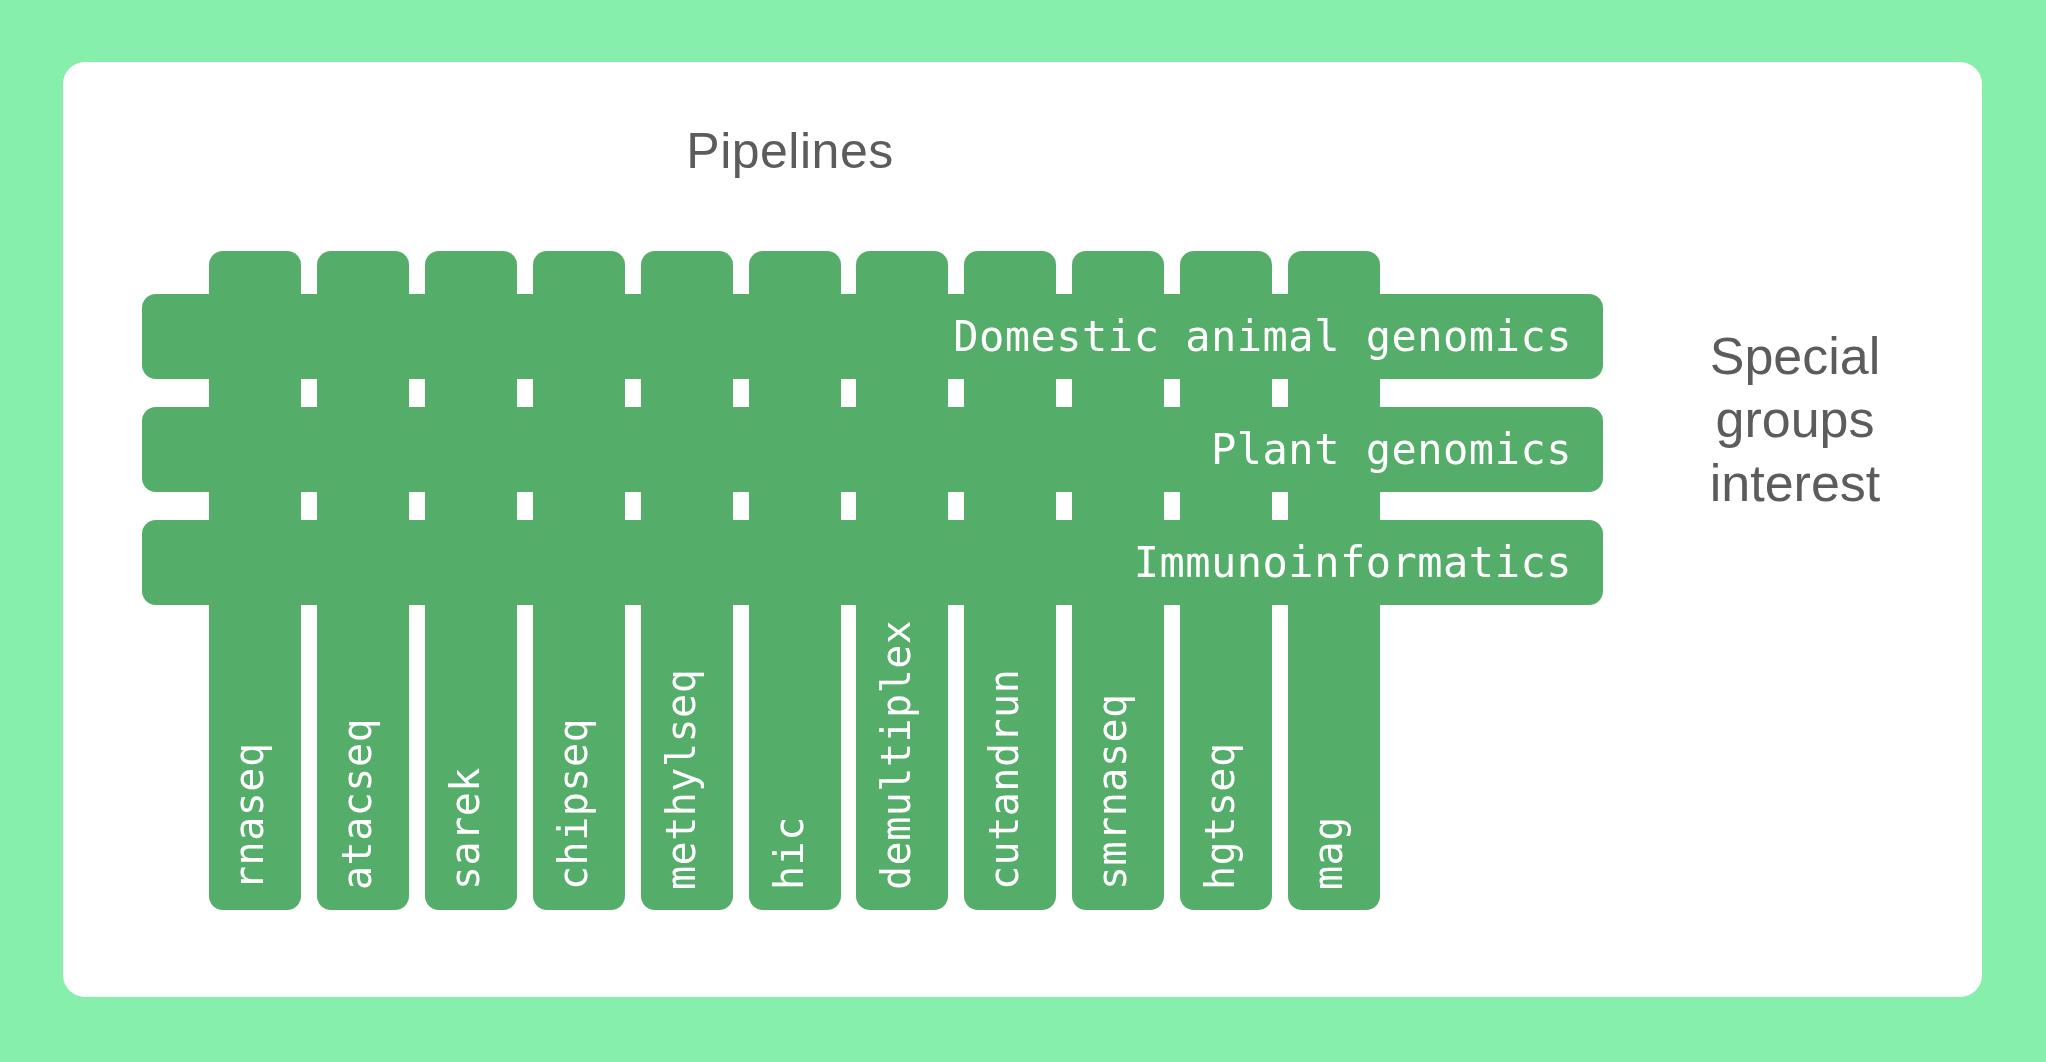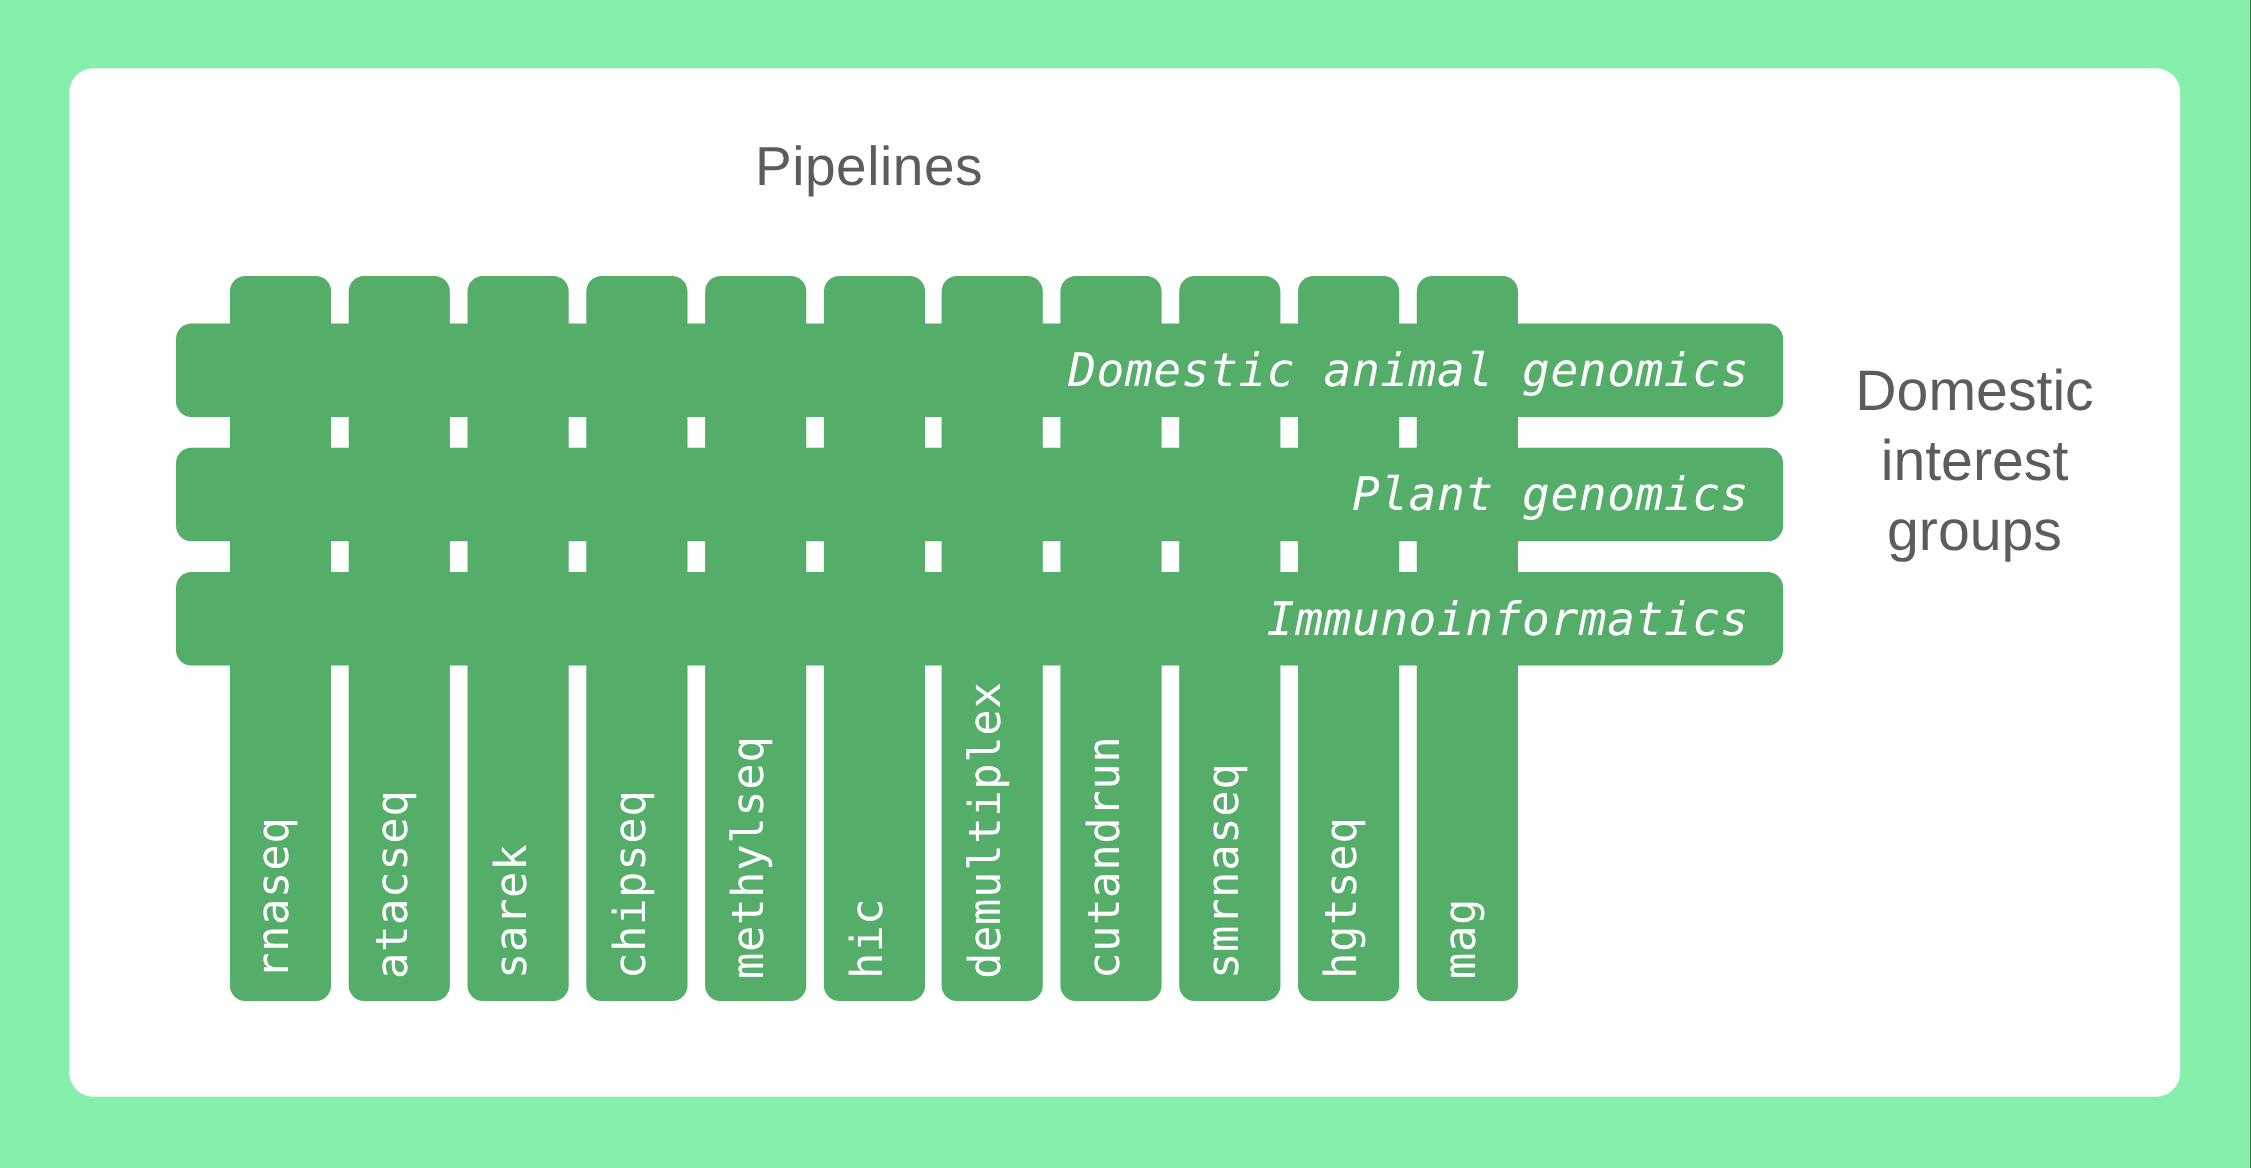--- a/index.html
+++ b/index.html
@@ -98,53 +98,52 @@
     font-family: "DejaVu Sans Mono", "Liberation Mono", monospace;
     font-size: 40px;
     color: #ffffff;
     letter-spacing: 0.5px;
     line-height: 1;
   }
 
   
   .hbar {
     position: absolute;
-    left: 160px;
+    left: 142px;
     width: 1461px;
     height: 85px;
     background: #54ad69;
     border-radius: 14px;
     display: flex;
     align-items: center;
     justify-content: flex-end;
     padding-right: 31px;
-    font-style: italic;
   }
   .hbar-label {
     font-family: "DejaVu Sans Mono", "Liberation Mono", monospace;
     font-size: 42px;
     font-weight: 400;
     color: #ffffff;
     letter-spacing: 0.5px;
     white-space: nowrap;
   }
 </style>
 </head>
 <body>
 
 <div id="stage">
 
   <div id="card"></div>
 
   <div id="pipelines-title">Pipelines</div>
 
   <div id="sig-caption">
-    <span>Domestic</span>
+    <span>Special</span>
+    <span>groups</span>
     <span>interest</span>
-    <span>groups</span>
   </div>
 
   <div id="diagram">
 
   <div class="vbar" style="left: 209px; top: 251px; height: 659px;">
         <div class="vbar-label-wrap">
           <div class="vbar-label-inner">rnaseq</div>
         </div>
       </div>
       <div class="vbar" style="left: 316.9px; top: 251px; height: 659px;">

